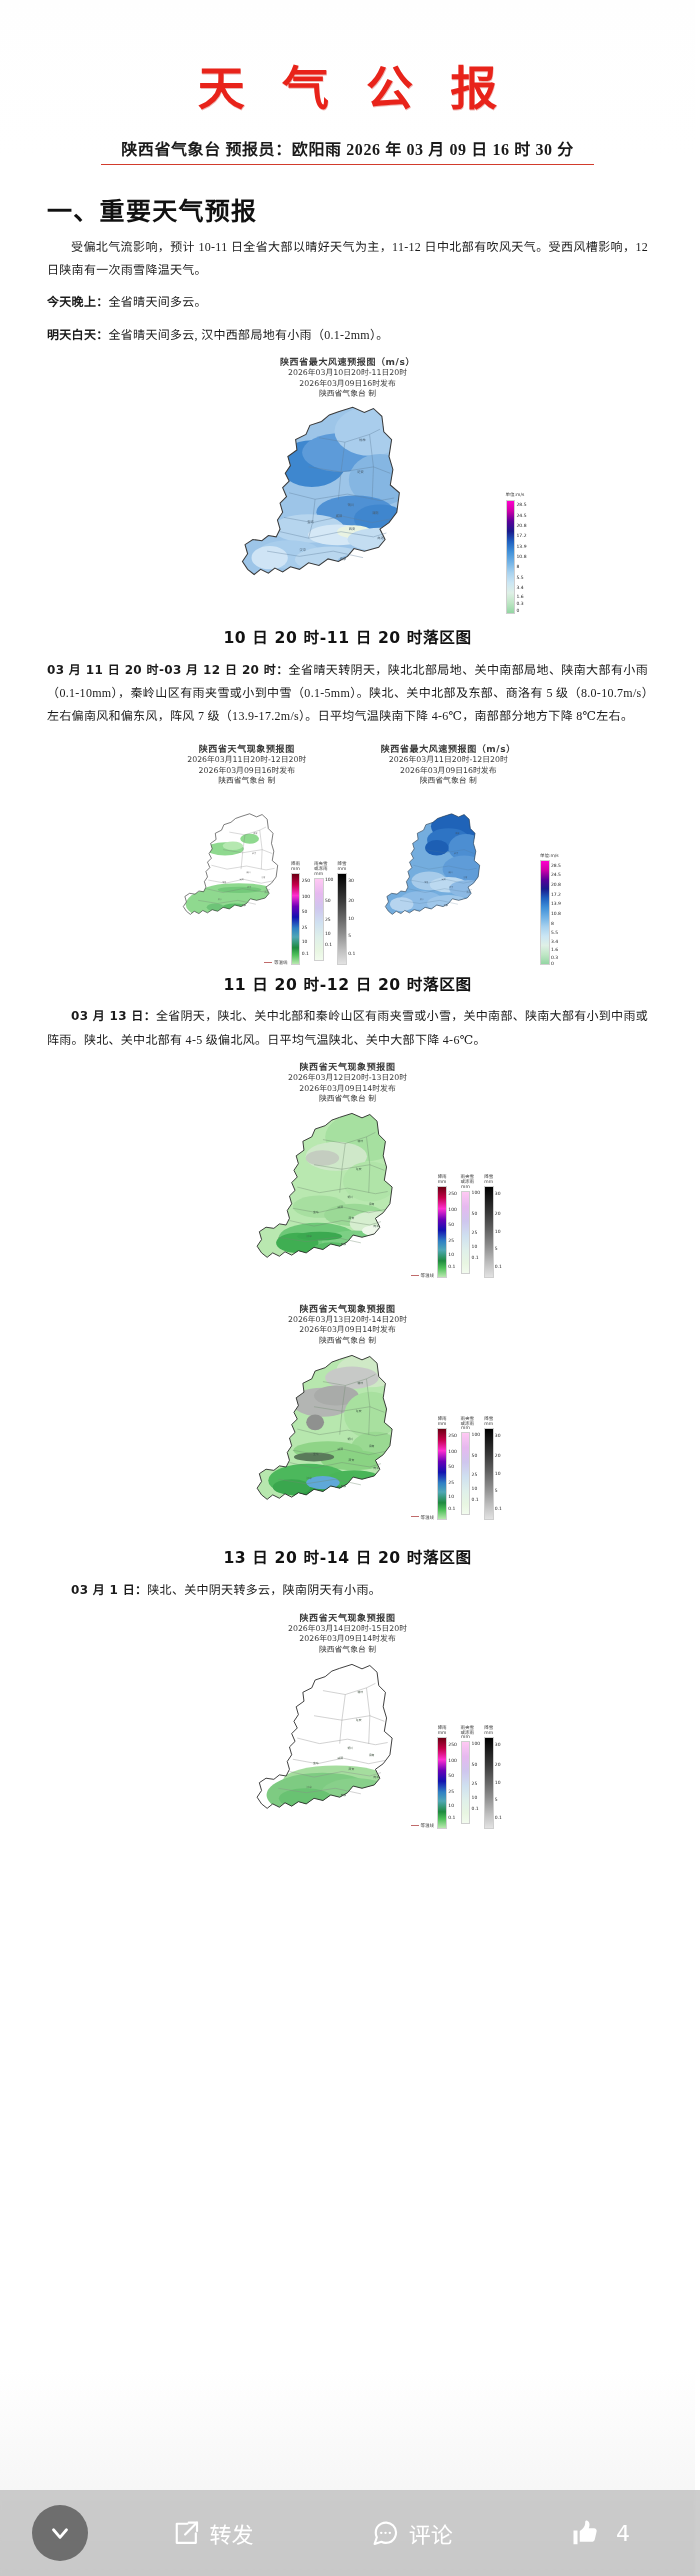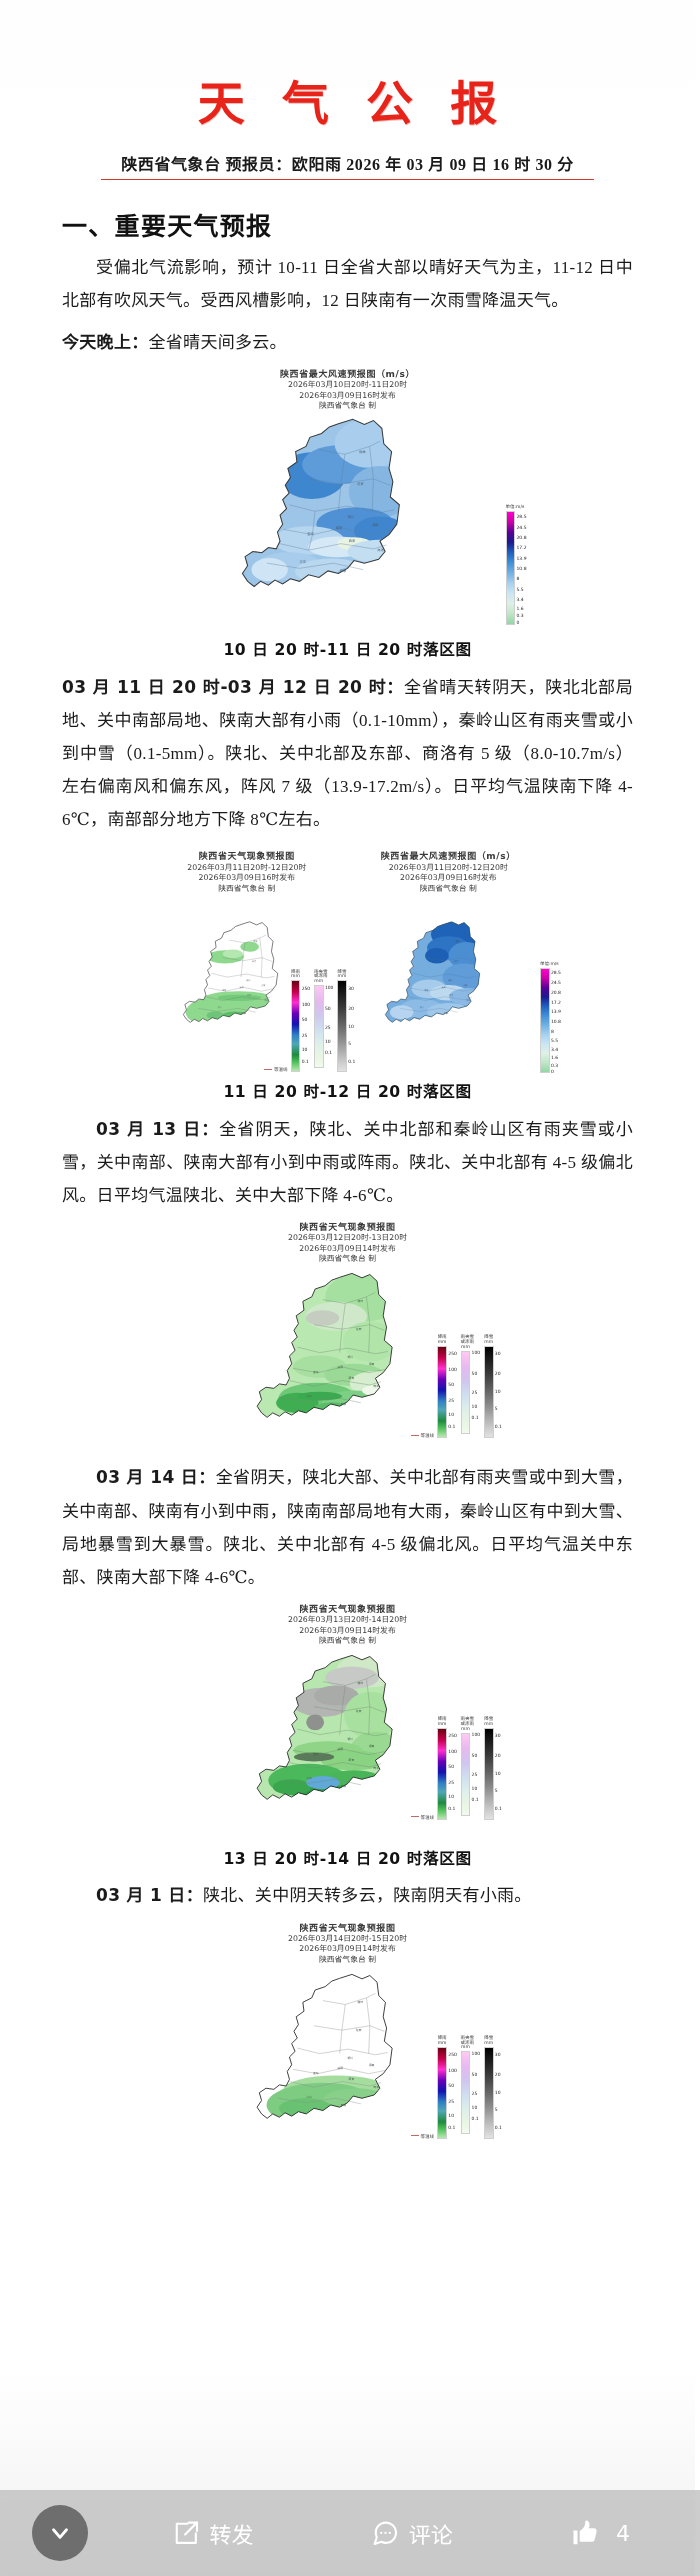--- a/index.html
+++ b/index.html
@@ -9,21 +9,21 @@
     width:701px; height:2576px;
     background:#ffffff;
     font-family:"Liberation Serif","DejaVu Serif",serif;
     position:relative;
     overflow:hidden;
   }
   .page {
     position:relative;
     width:695px; height:2576px;
     background:linear-gradient(180deg,#fefefe 0%,#ffffff 6%,#ffffff 92%,#f6f6f6 97%,#eeeeee 100%);
-    padding:15px;
+    padding:0;
   }
   .top-pad { height:60px; }
 
   
   .doc-title {
     text-align:center;
     color:#e8231a;
     font-family:"DejaVu Sans","Liberation Sans",sans-serif;
     font-weight:bold;
     font-size:47px;
@@ -48,21 +48,21 @@
   .content { padding:0 47px; }
   .sec-head {
     font-family:"DejaVu Sans","Liberation Sans",sans-serif;
     font-weight:bold;
     font-size:25px;
     color:#111;
     margin:26px 0 9px 0;
     letter-spacing:1.3px;
   }
   p.body {
-    font-size:17px;
+    font-size:12px;
     line-height:1.95;
     color:#1b1b1b;
     margin:0 0 9px 0;
     text-align:justify;
     letter-spacing:0.3px;
   }
   p.indent { text-indent:2em; }
   .lead {
     font-family:"DejaVu Sans","Liberation Sans",sans-serif;
     font-weight:bold;
@@ -150,20 +150,21 @@
   </div>
 
   <div class="content">
 
     <div class="sec-head">一、重要天气预报</div>
     <p class="body indent">受偏北气流影响，预计 10-11 日全省大部以晴好天气为主，11-12 日中北部有吹风天气。受西风槽影响，12 日陕南有一次雨雪降温天气。</p>
 
 
     <p class="body"><span class="lead">今天晚上：</span><span>全省晴天间多云。</span></p>
 
+    <p class="body"><span class="lead">明天白天：</span><span>全省晴天间多云, 汉中西部局地有小雨（0.1-2mm）。</span></p>
 
 
     <div class="figure">
       <div class="fig-title">
         <span class="t1">陕西省最大风速预报图（m/s）</span>
         <span class="t2">2026年03月10日20时-11日20时</span>
         <span class="t3">2026年03月09日16时发布</span>
         <span class="t4">陕西省气象台 制</span>
       </div>
       <div class="map-area">
@@ -503,21 +504,20 @@
                 <span style="top:38px;">20</span>
               <span style="top:56px;">10</span>
                 <span style="top:73px;">5</span>
               <span style="top:91px;">0.1</span>
             </div>
           </div>
         </div>
       </div>
     </div>
 
-    <p class="body indent"><span class="lead">03 月 14 日：</span><span>全省阴天，陕北大部、关中北部有雨夹雪或中到大雪，关中南部、陕南有小到中雨，陕南南部局地有大雨，秦岭山区有中到大雪、局地暴雪到大暴雪。陕北、关中北部有 4-5 级偏北风。日平均气温关中东部、陕南大部下降 4-6℃。</span></p>
 
     <div class="figure">
       <div class="fig-title">
         <span class="t1">陕西省天气现象预报图</span>
         <span class="t2">2026年03月13日20时-14日20时</span>
         <span class="t3">2026年03月09日14时发布</span>
         <span class="t4">陕西省气象台 制</span>
       </div>
       <div class="map-area">
         <svg class="map" width="279" height="188" viewBox="0 0 500 330">

